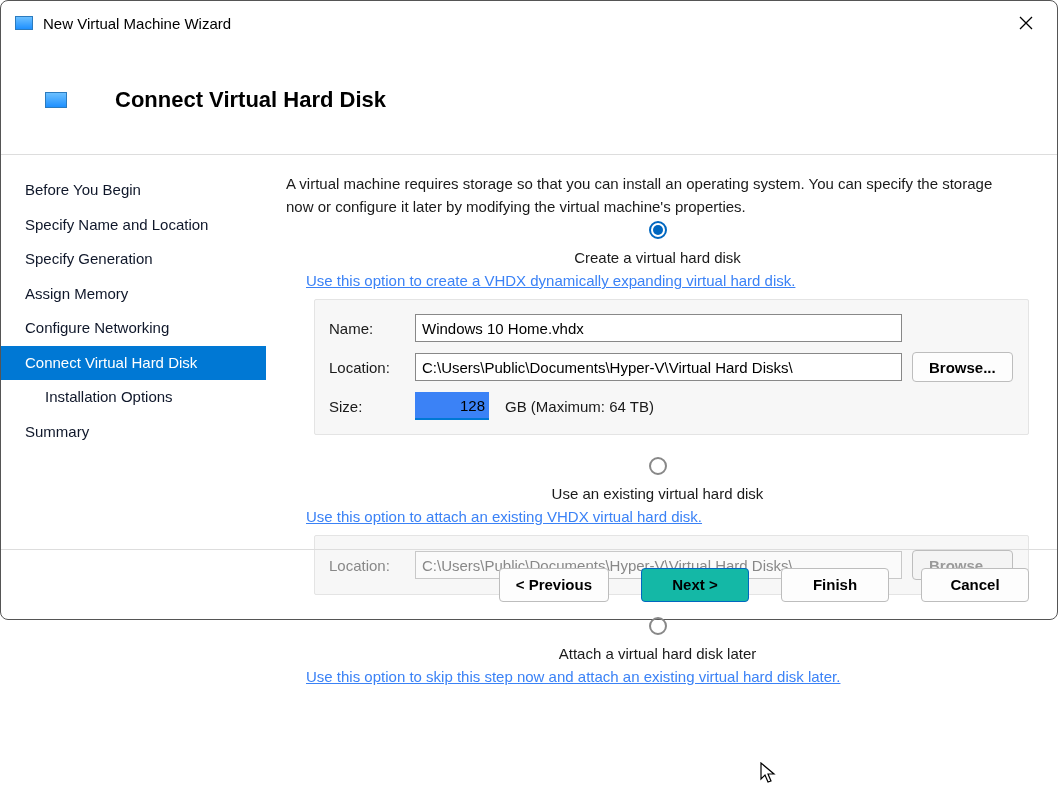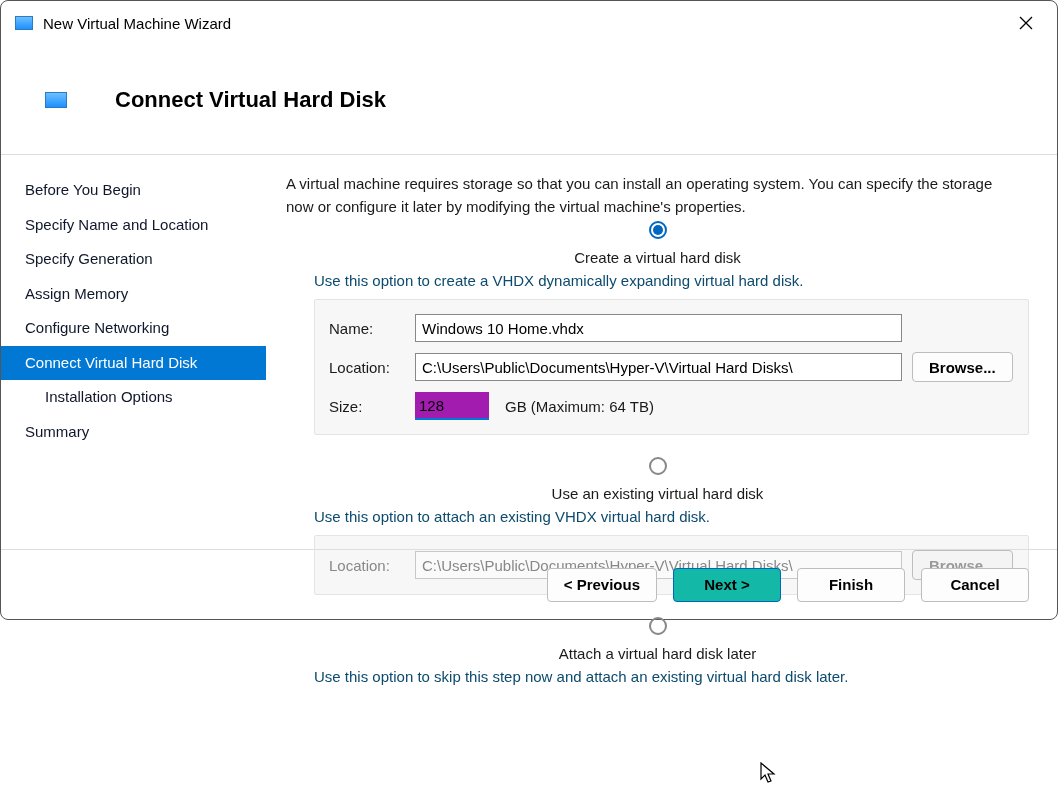--- a/index.html
+++ b/index.html
@@ -104,23 +104,24 @@
   }
   .radio.checked { border-color: #0067c0; }
   .radio.checked::after {
     content: "";
     width: 10px; height: 10px;
     background: #0067c0;
     border-radius: 50%;
   }
   .opt-label { font-size: 15px; }
   .opt-desc {
-    margin-left: 28px;
+    margin-left: 20px;
     margin-bottom: 10px;
-    color: #0c4a6e;
+    color: #3b82f6;
+    text-decoration: underline;
   }
   .panel {
     margin-left: 28px;
     background: #f7f7f7;
     border: 1px solid #e4e4e4;
     border-radius: 2px;
     padding: 14px 14px 14px 14px;
   }
   .panel.disabled { color: #888; }
   .panel .row {
@@ -137,24 +138,24 @@
     border: 1px solid #888;
     background: #fff;
     padding: 0 6px;
     font-family: inherit;
     font-size: 15px;
   }
   .txt.w-name { width: 487px; }
   .txt.w-loc { width: 487px; }
   .txt.w-size {
     width: 74px;
-    text-align: left;
+    text-align: right;
     border: none;
     border-bottom: 2px solid #0078d4;
-    background: #a21caf;
+    background: #3b82f6;
     padding: 0 4px;
   }
   .panel.disabled .txt {
     background: #fafafa;
     color: #888;
     border-color: #c8c8c8;
   }
   .btn {
     height: 30px;
     min-width: 96px;
@@ -169,21 +170,21 @@
   }
   .btn:disabled { color: #9a9a9a; background: #f4f4f4; }
   .size-suffix { margin-left: 6px; }
   .footer {
     height: 70px;
     border-top: 1px solid #ddd;
     display: flex;
     align-items: center;
     justify-content: flex-end;
     padding: 16px 28px;
-    gap: 16px;
+    gap: 32px;
   }
   .footer .btn { min-width: 108px; height: 34px; }
   .footer .btn.primary {
     border: 1.5px solid #0067c0;
     background: #14b8a6;
   }
   .cursor {
     position: absolute;
     left: 760px; top: 762px;
     pointer-events: none;

